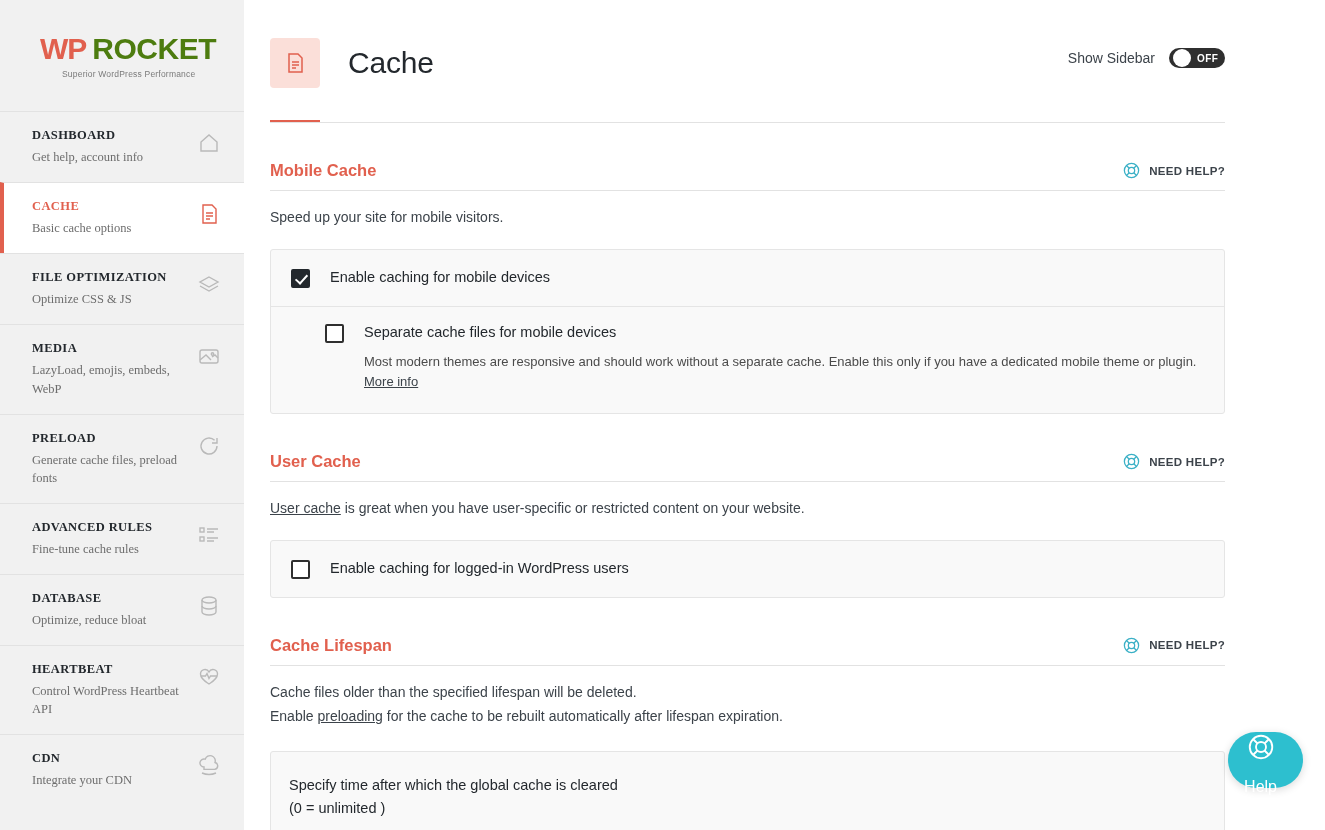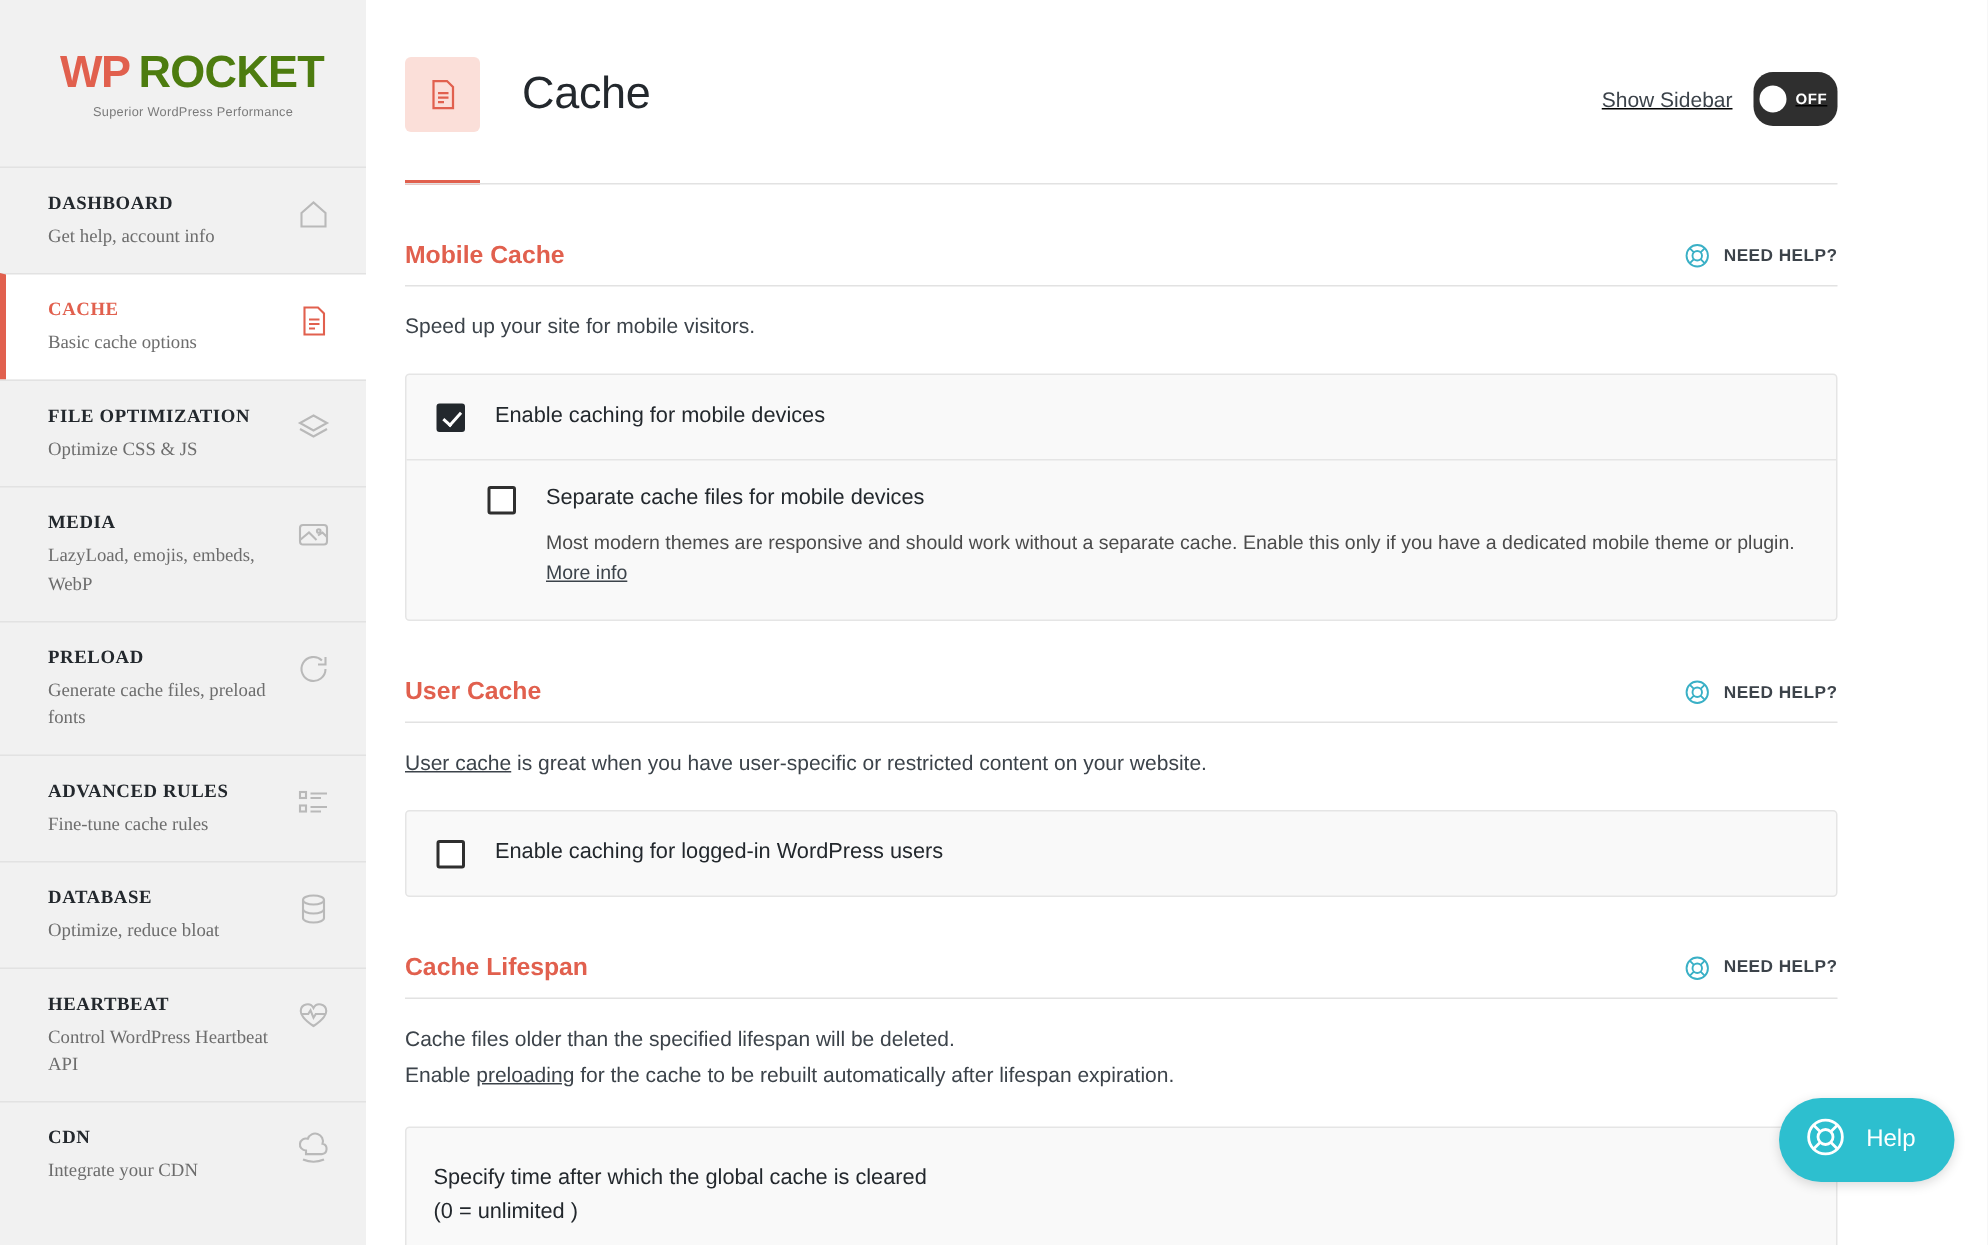--- a/index.html
+++ b/index.html
@@ -132,28 +132,27 @@
     font-weight: normal;
     letter-spacing: -0.2px;
   }
   .head-right {
     position: absolute;
     right: 0;
     top: 48px;
     display: flex;
     align-items: center;
     gap: 14px;
-    text-decoration: underline;
   }
   .show-sidebar-label {
     font-size: 14px;
     color: #3c434a;
   }
   .toggle {
-    width: 56px; height: 36px;
+    width: 56px; height: 20px;
     background: #2f2f2f;
     border-radius: 13px;
     display: flex; align-items: center;
     padding: 0 4px;
     cursor: pointer;
   }
   .toggle .knob {
     width: 18px; height: 18px;
     border-radius: 50%;
     background: #ffffff;
@@ -290,20 +289,21 @@
     height: 56px;
     padding: 0 26px 0 16px;
     background: #2dbfcf;
     border-radius: 28px;
     display: flex;
     align-items: center;
     gap: 12px;
     color: #ffffff;
     box-shadow: 0 2px 8px rgba(0,0,0,0.15);
     cursor: pointer;
+    flex-direction: column;
   }
   .help-bubble svg { width: 30px; height: 30px; }
   .help-bubble .help-text {
     font-size: 16px;
   }
 </style>
 </head>
 <body>
 
 <div class="app">

